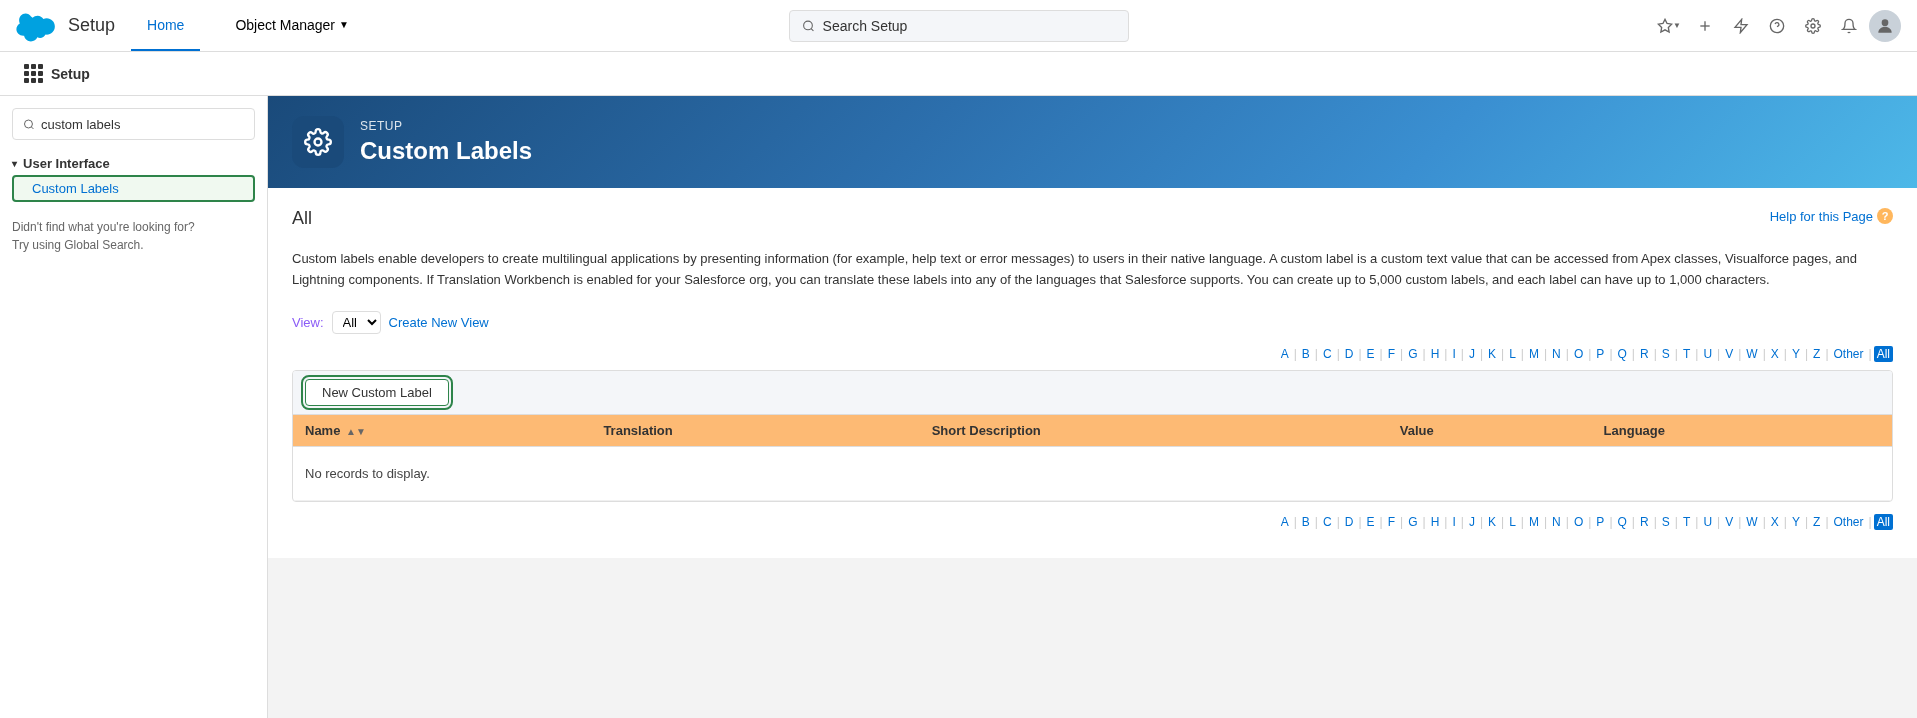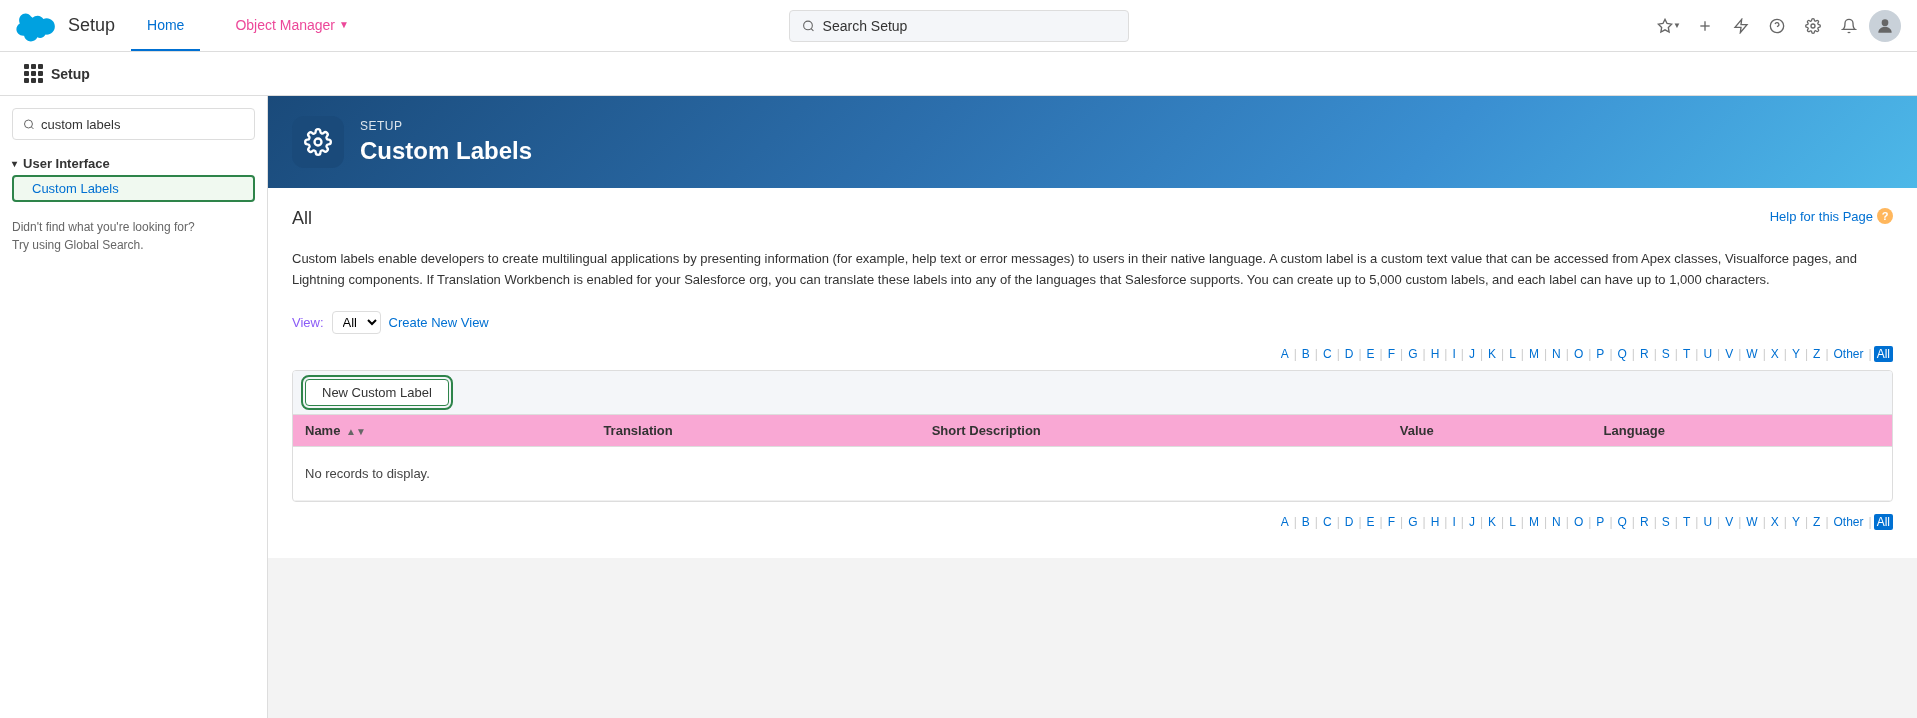--- a/index.html
+++ b/index.html
@@ -33,21 +33,21 @@
       align-items: stretch;
       height: 100%;
       margin-right: auto;
       gap: 19px;
     }
     .top-nav-tab {
       display: flex;
       align-items: center;
       padding: 0 16px;
       font-size: 14px;
-      color: #ec4899;
+      color: #000000;
       cursor: pointer;
       border-bottom: 2px solid transparent;
       text-decoration: none;
     }
     .top-nav-tab.active {
       border-bottom: 2px solid #0070d2;
       color: #0070d2;
     }
 
     .search-bar {
@@ -360,21 +360,21 @@
       cursor: pointer;
       outline: 2px solid #2e844a;
       outline-offset: 2px;
     }
 
     table {
       width: 100%;
       border-collapse: collapse;
     }
     th {
-      background: #f9a8d4;
+      background: #fdba74;
       border-bottom: 1px solid #ddd;
       padding: 8px 12px;
       text-align: left;
       font-size: 13px;
       font-weight: 600;
       color: #333;
     }
     td {
       padding: 8px 12px;
       font-size: 13px;

